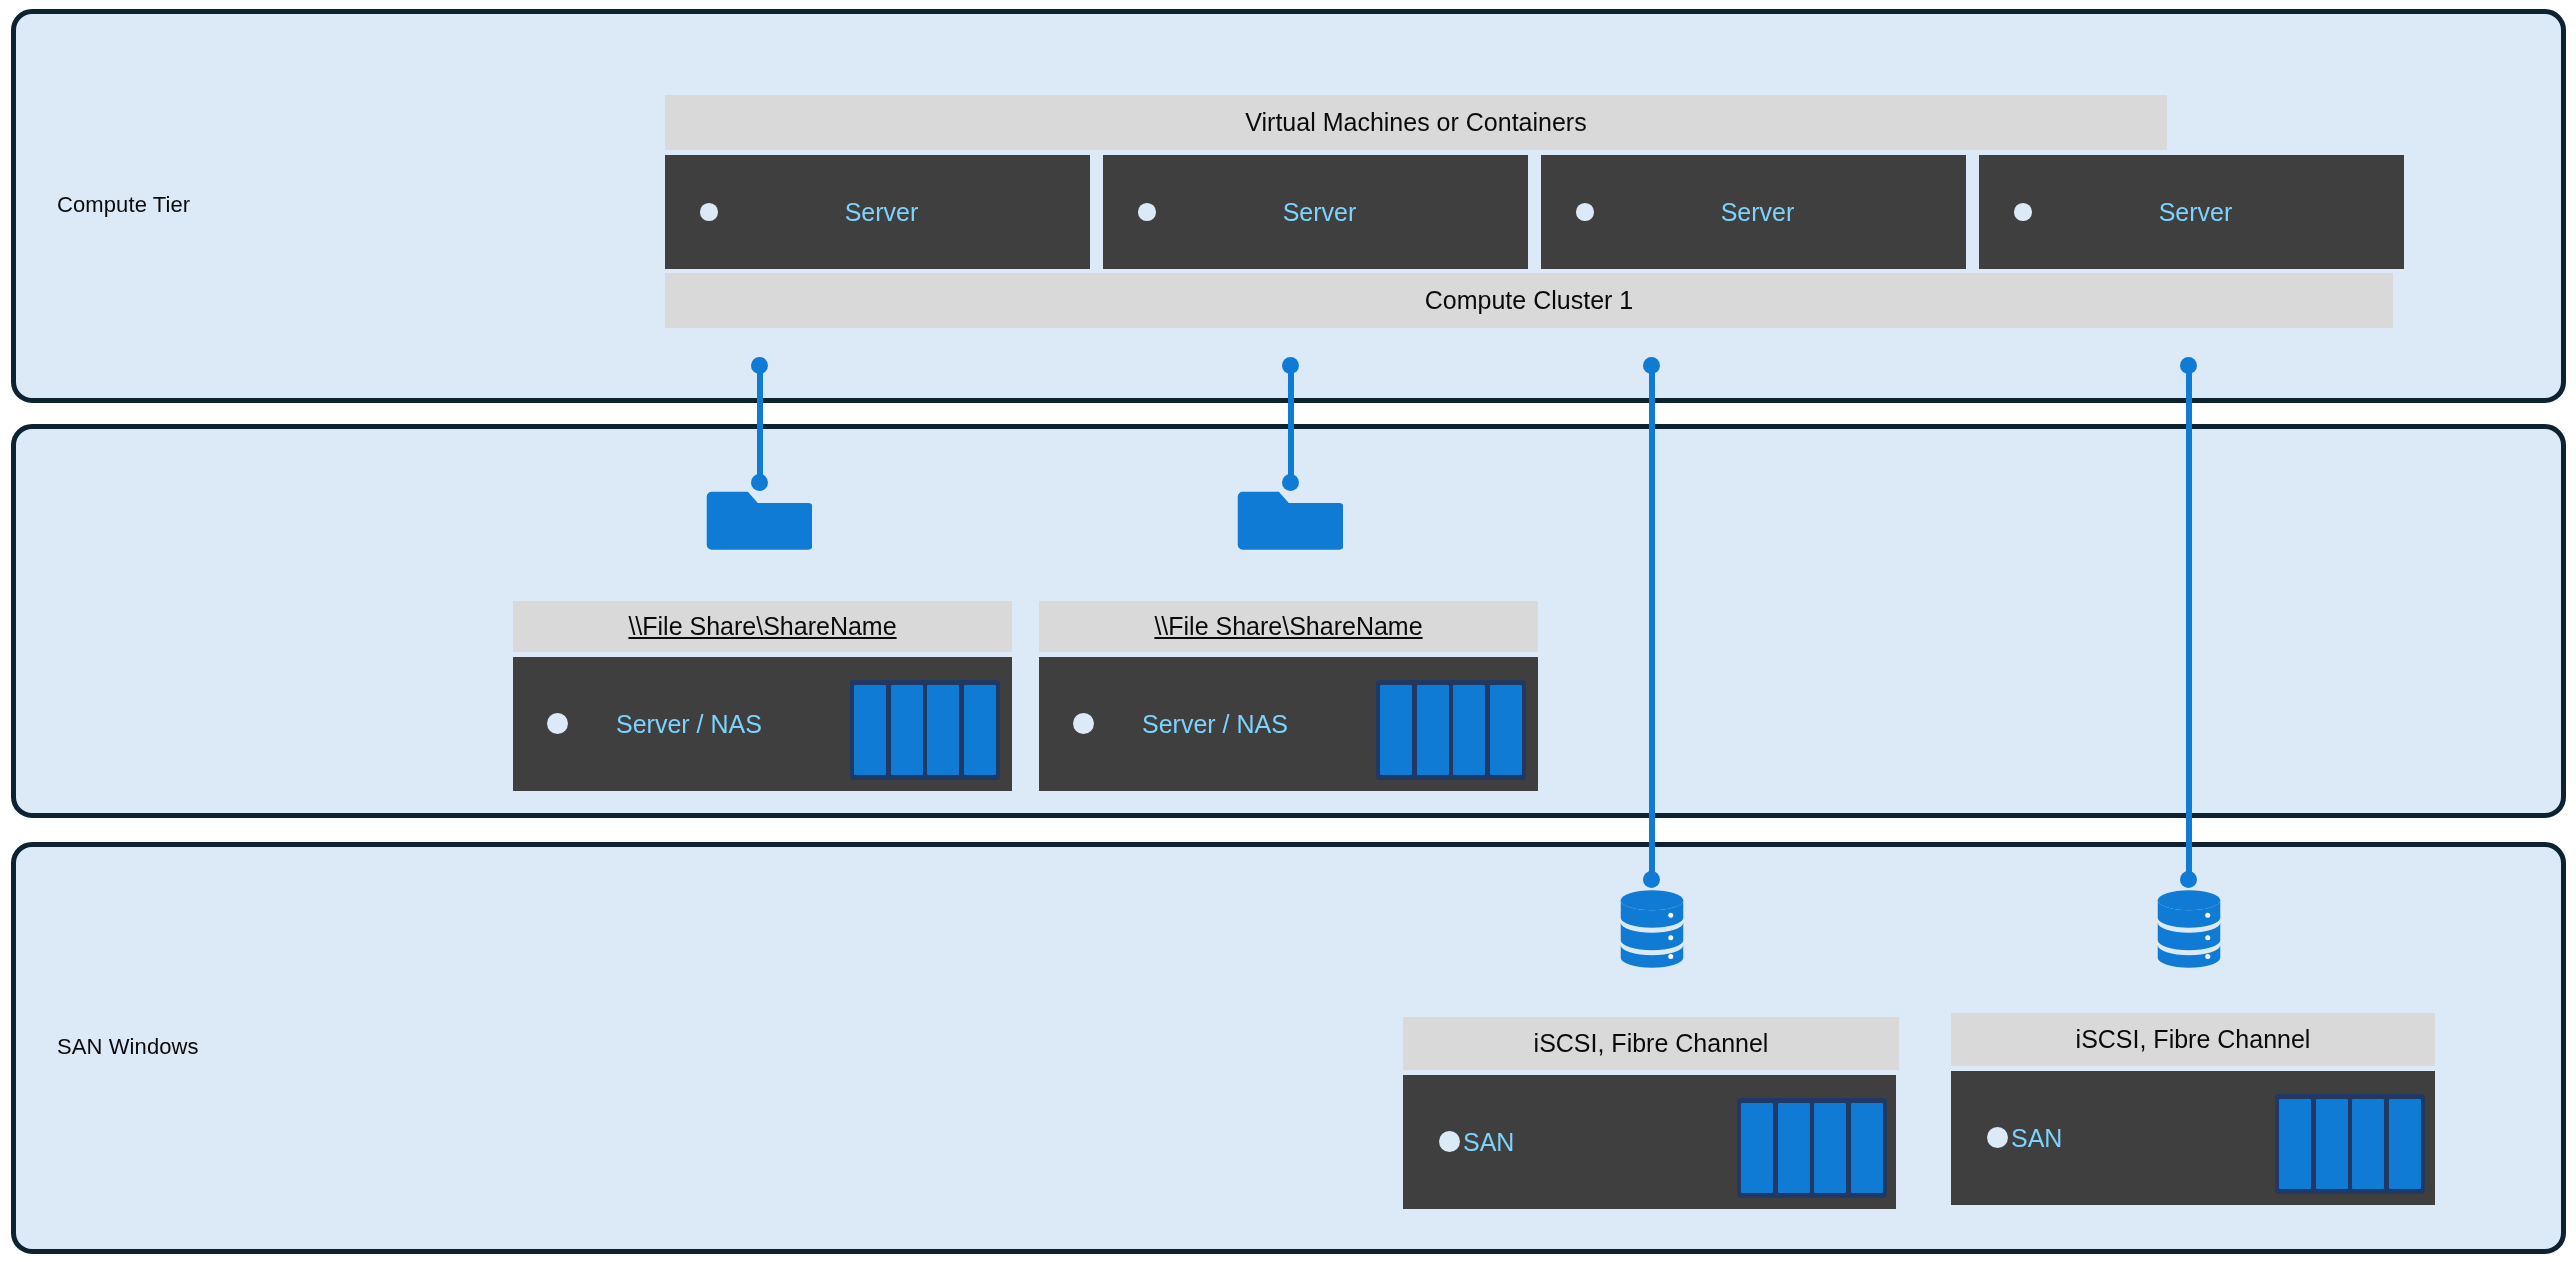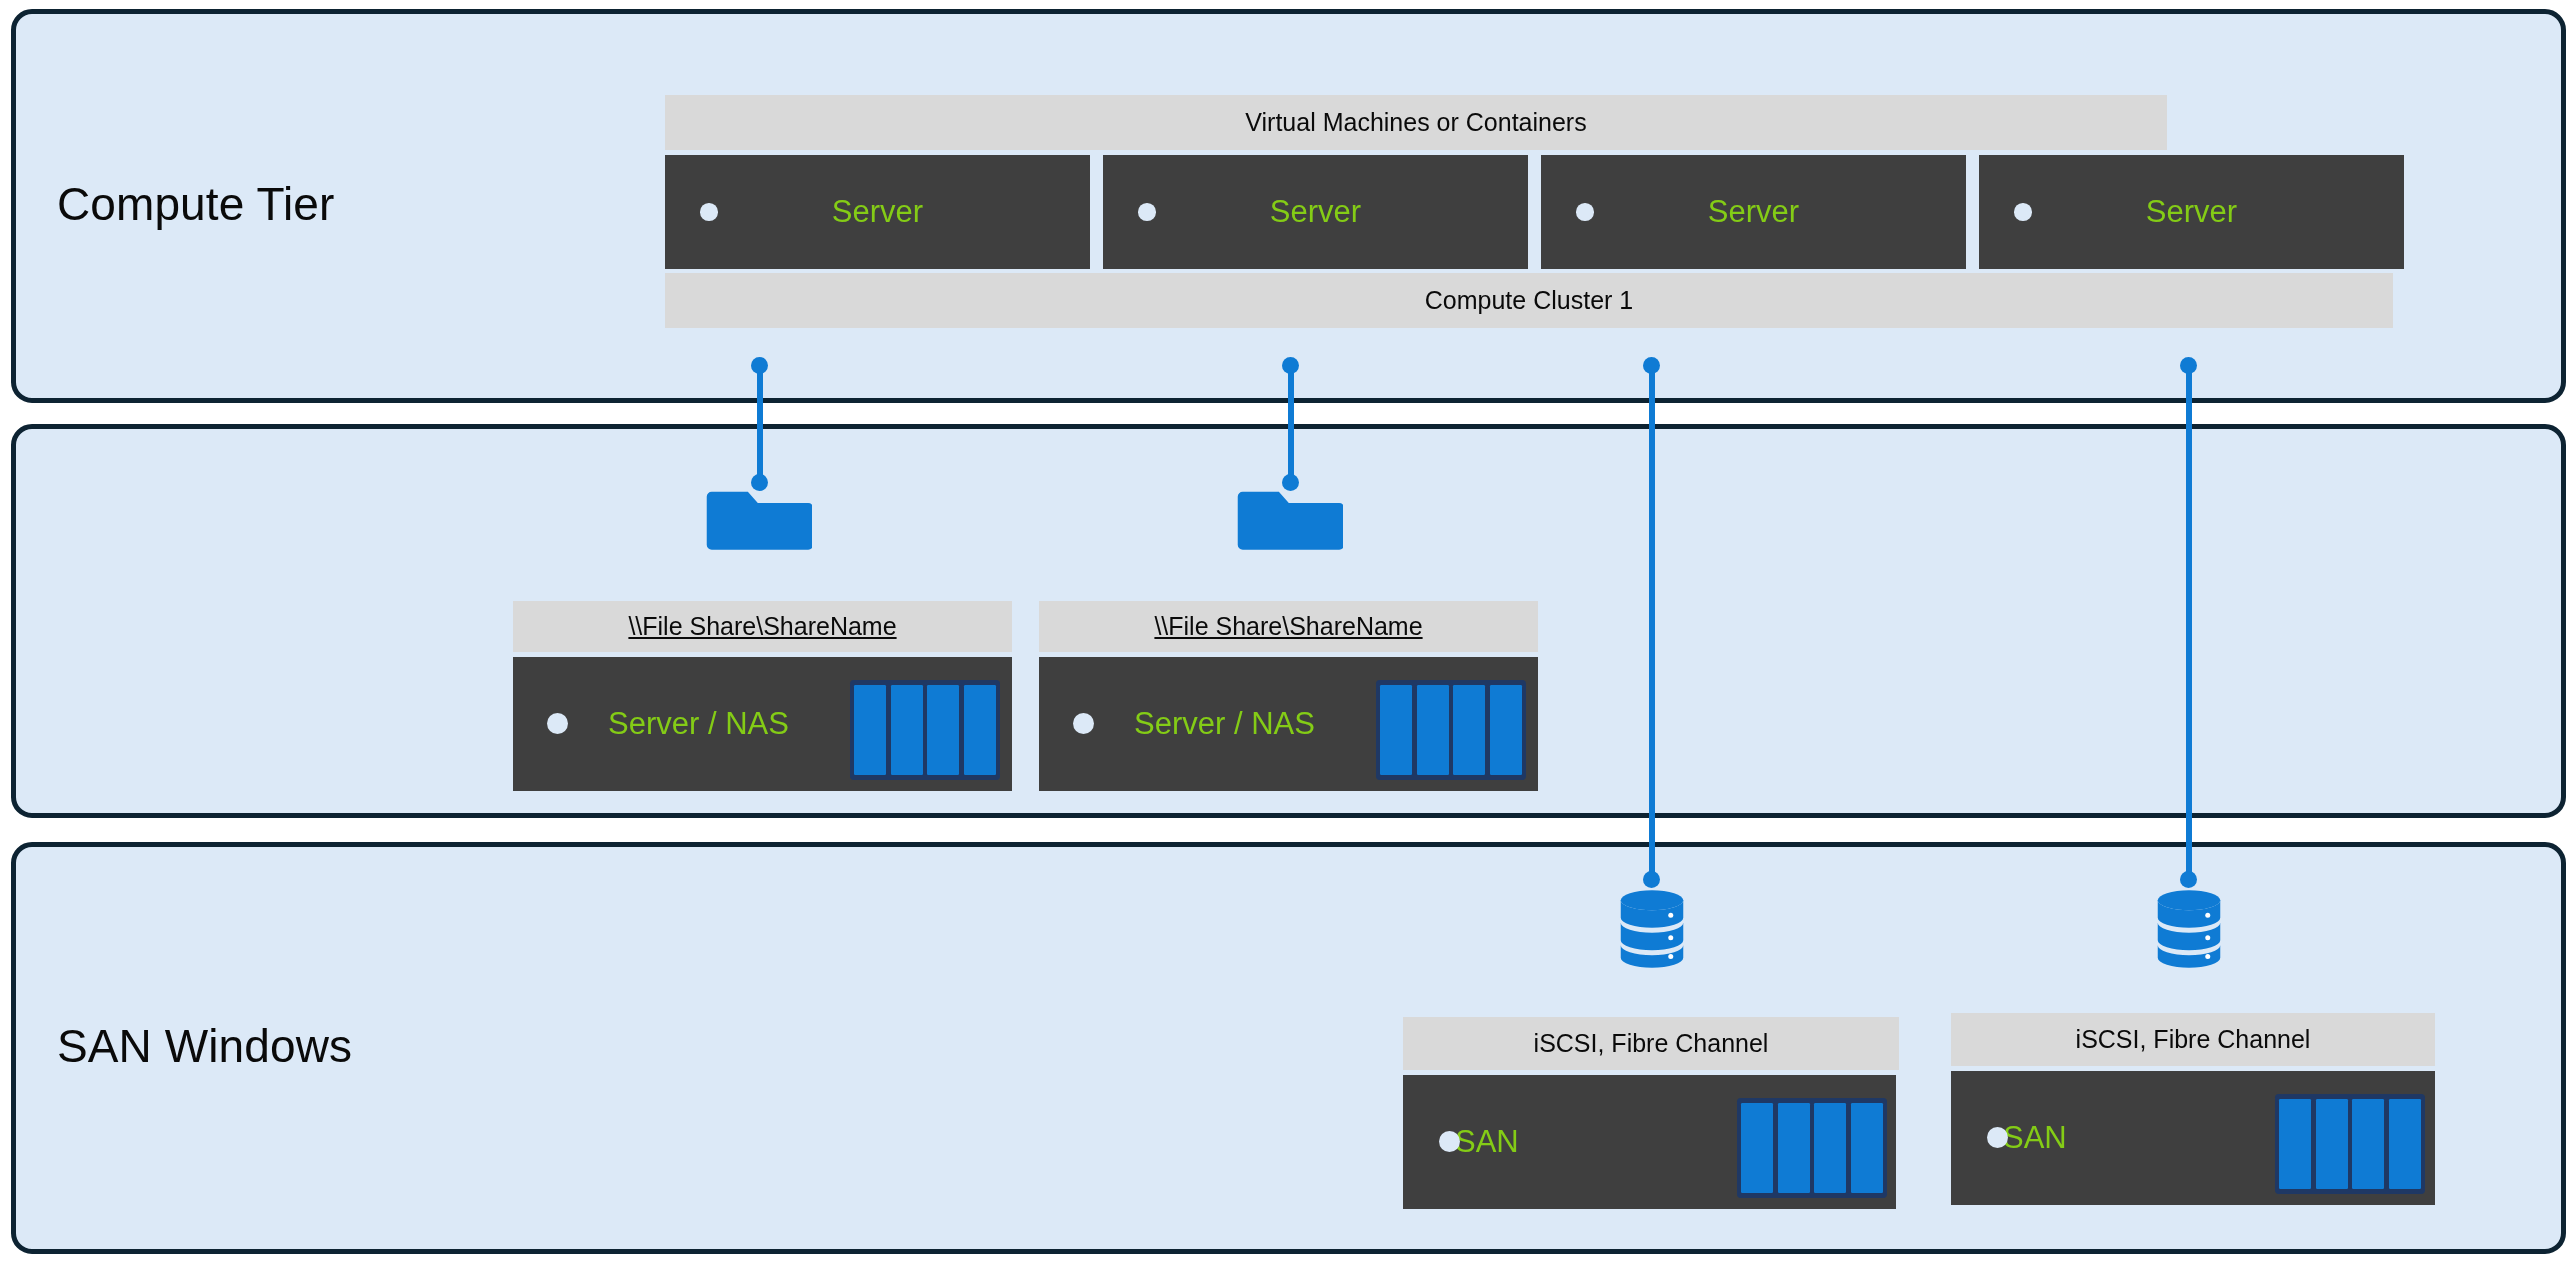--- a/index.html
+++ b/index.html
@@ -28,21 +28,21 @@
     box-sizing: border-box;
   }
   #tier-compute { left: 11.2px;  top: 8.7px;   width: 2555px; height: 394px; }
   #tier-file    { left: 11.2px;  top: 424px;  width: 2555px; height: 394px; }
   #tier-san     { left: 11.2px;  top: 842px; width: 2555px; height: 412px; }
 
   .tier-label {
     position: absolute;
     left: 57px;
     color: #0a0a0a;
-    font-size: 46px;
+    font-size: 22px;
     line-height: 47px;
     white-space: pre;
     letter-spacing: 0.1px;
   }
   #label-compute { top: 181px; }
   #label-file    { top: 579px; }
   #label-san     { top: 1023px; }
 
   
   .cap-bar {
@@ -64,25 +64,26 @@
     box-sizing: border-box;
     display: flex;
     align-items: center;
   }
   .device .led {
     position: absolute;
     background: #dce9f7;
     border-radius: 50%;
   }
   .device .dev-label {
-    color: #84cc16;
-    font-size: 31px;
+    color: #7dd3fc;
+    font-size: 25px;
     width: 100%;
     text-align: center;
     pointer-events: none;
+    margin-left: 8px;
   }
 
   
   .server-box { width: 425px; height: 114px; top: 155px; }
   .server-box .led { width: 17.5px; height: 17.5px; left: 35px; top: 48px; }
 
   
   .nas-box { width: 499px; height: 134px; }
   .nas-box .led { width: 21px; height: 21px; left: 34px; top: 56px; }
   .nas-box .dev-label { text-align: left; padding-left: 95px; }

